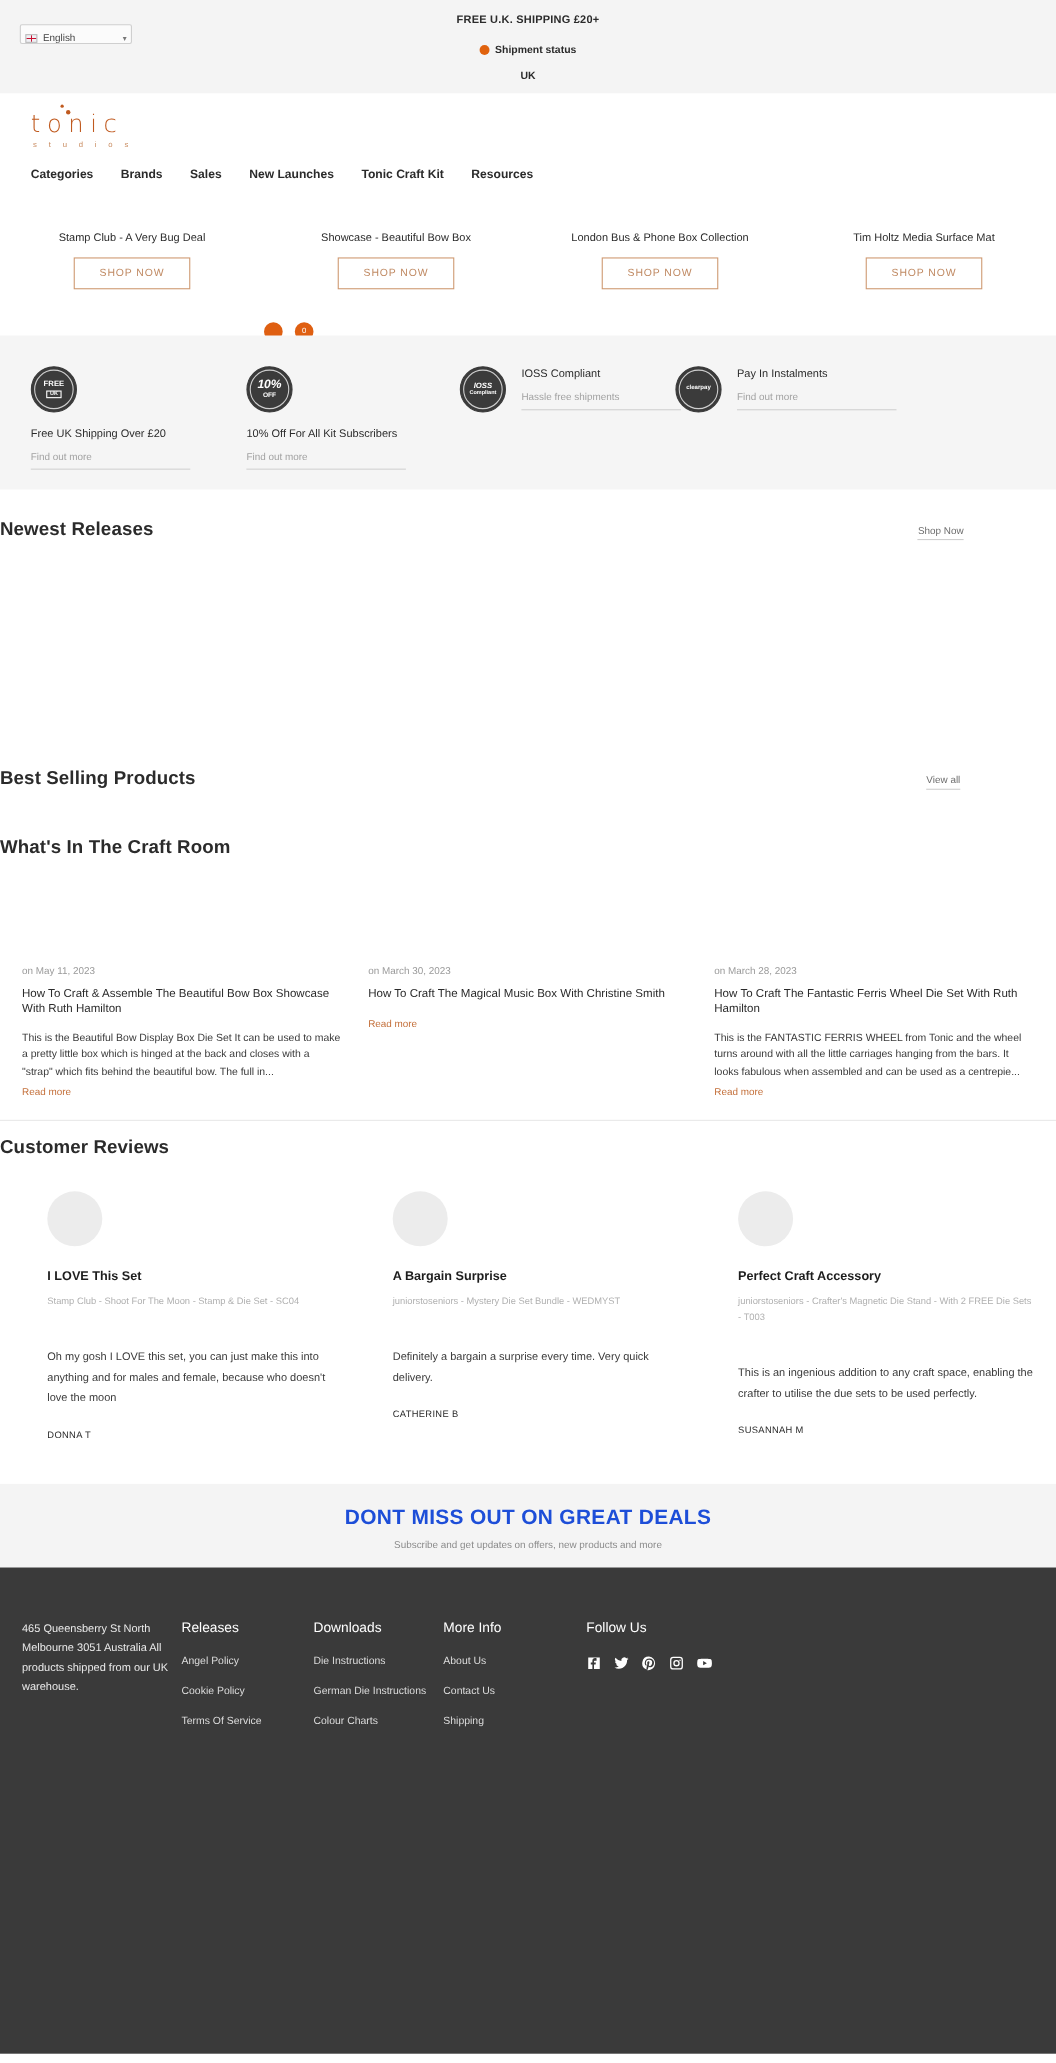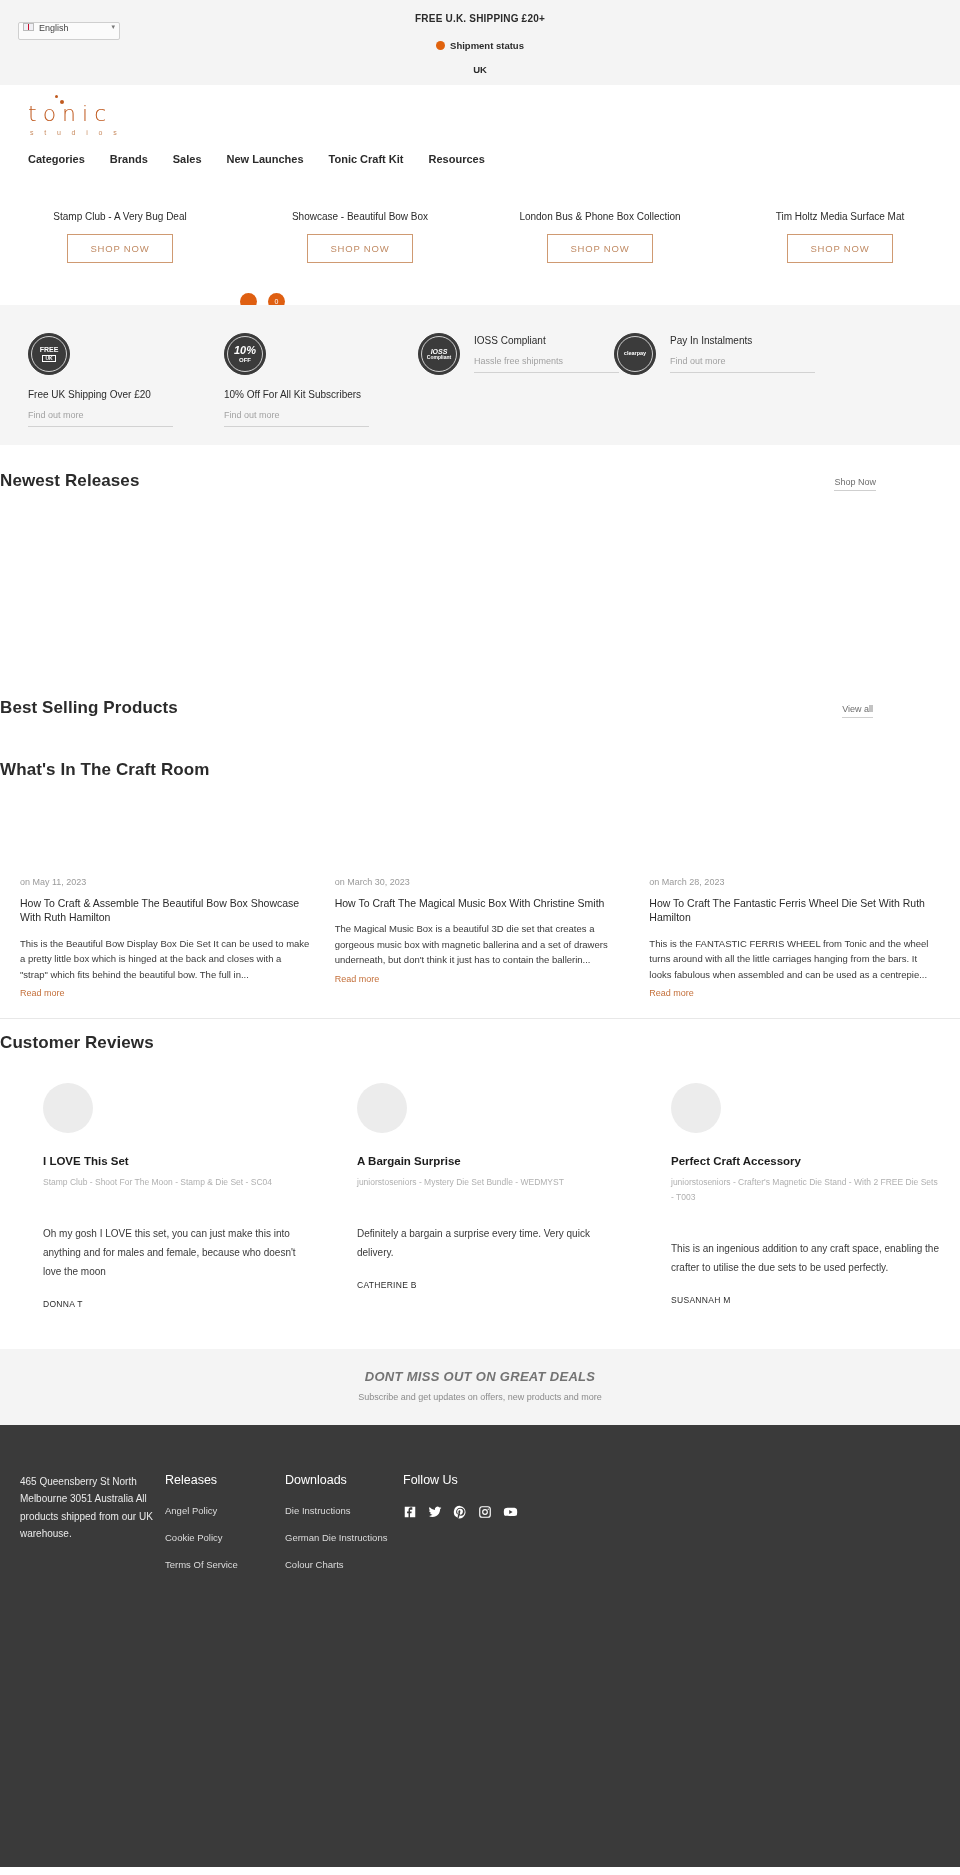--- a/index.html
+++ b/index.html
@@ -30,21 +30,21 @@
   .lang-select {
     position: absolute;
     left: 18px;
     top: 22px;
     width: 102px;
     height: 18px;
     border: 1px solid #cfcfcf;
     background: #fbfbfb;
     border-radius: 2px;
     display: flex;
-    align-items: flex-start;
+    align-items: flex-end;
     padding: 0 4px;
     font-size: 9px;
     color: #444;
   }
   .flag-uk {
     width: 11px; height: 8px; margin-right: 5px; flex: 0 0 auto;
     background:
       linear-gradient(to bottom, transparent 43%, #c8102e 43%, #c8102e 57%, transparent 57%),
       linear-gradient(to right, transparent 43%, #c8102e 43%, #c8102e 57%, transparent 57%),
       #f0f0f5;
@@ -253,21 +253,21 @@
   .rev-author { font-size: 8.5px; color: #2b2b2b; letter-spacing: .3px; margin-left: 23px; }
 
   
   .newsletter {
     background: #f4f4f4;
     height: 76px;
     text-align: center;
     padding-top: 20px;
   }
   .newsletter h3 {
-    font-size: 13px; font-weight: bold; color: #737373; letter-spacing: .3px; font-style: italic;
+    font-size: 19px; font-weight: bold; color: #1d4ed8; letter-spacing: .3px;
   }
   .newsletter p { font-size: 9px; color: #8b8b8b; margin-top: 8px; }
 
   
   .footer {
     background: #3a3a3a;
     color: #e8e8e8;
     height: 442px;
     padding: 48px 20px 0 20px;
     display: flex;
@@ -426,21 +426,20 @@
 <div class="blog">
   <div class="blog-card">
     <div class="blog-date">on May 11, 2023</div>
     <div class="blog-title">How To Craft &amp; Assemble The Beautiful Bow Box Showcase With Ruth Hamilton</div>
     <div class="blog-excerpt">This is the Beautiful Bow Display Box Die Set It can be used to make a pretty little box which is hinged at the back and closes with a "strap" which fits behind the beautiful bow. The full in...</div>
     <a class="blog-more">Read more</a>
   </div>
   <div class="blog-card">
     <div class="blog-date">on March 30, 2023</div>
     <div class="blog-title">How To Craft The Magical Music Box With Christine Smith</div>
-    <div class="blog-excerpt">The Magical Music Box is a beautiful 3D die set that creates a gorgeous music box with magnetic ballerina and a set of drawers underneath, but don't think it just has to contain the ballerin...</div>
     <a class="blog-more">Read more</a>
   </div>
   <div class="blog-card">
     <div class="blog-date">on March 28, 2023</div>
     <div class="blog-title">How To Craft The Fantastic Ferris Wheel Die Set With Ruth Hamilton</div>
     <div class="blog-excerpt">This is the FANTASTIC FERRIS WHEEL from Tonic and the wheel turns around with all the little carriages hanging from the bars. It looks fabulous when assembled and can be used as a centrepie...</div>
     <a class="blog-more">Read more</a>
   </div>
 </div>
 
@@ -493,20 +492,26 @@
     <a class="f-link">Terms Of Service</a>
   </div>
 
   <div class="fcol c3">
     <div class="f-head">Downloads</div>
     <a class="f-link">Die Instructions</a>
     <a class="f-link">German Die Instructions</a>
     <a class="f-link">Colour Charts</a>
   </div>
 
+  <div class="fcol c4">
+    <div class="f-head">More Info</div>
+    <a class="f-link">About Us</a>
+    <a class="f-link">Contact Us</a>
+    <a class="f-link">Shipping</a>
+  </div>
 
   <div class="fcol c5">
     <div class="f-head">Follow Us</div>
     <div class="socials">
       <a>
         <svg width="14" height="14" viewBox="0 0 24 24">
             <path d="M3 3h18v18h-9v-7h2.5l.4-3H12v-1.6c0-.9.3-1.4 1.5-1.4H16V4.1c-.4-.1-1.4-.1-2.4-.1-2.4 0-4.1 1.5-4.1 4.2V11H7v3h2.5v7H3z"></path>
           </svg>
       </a>
       <a>

